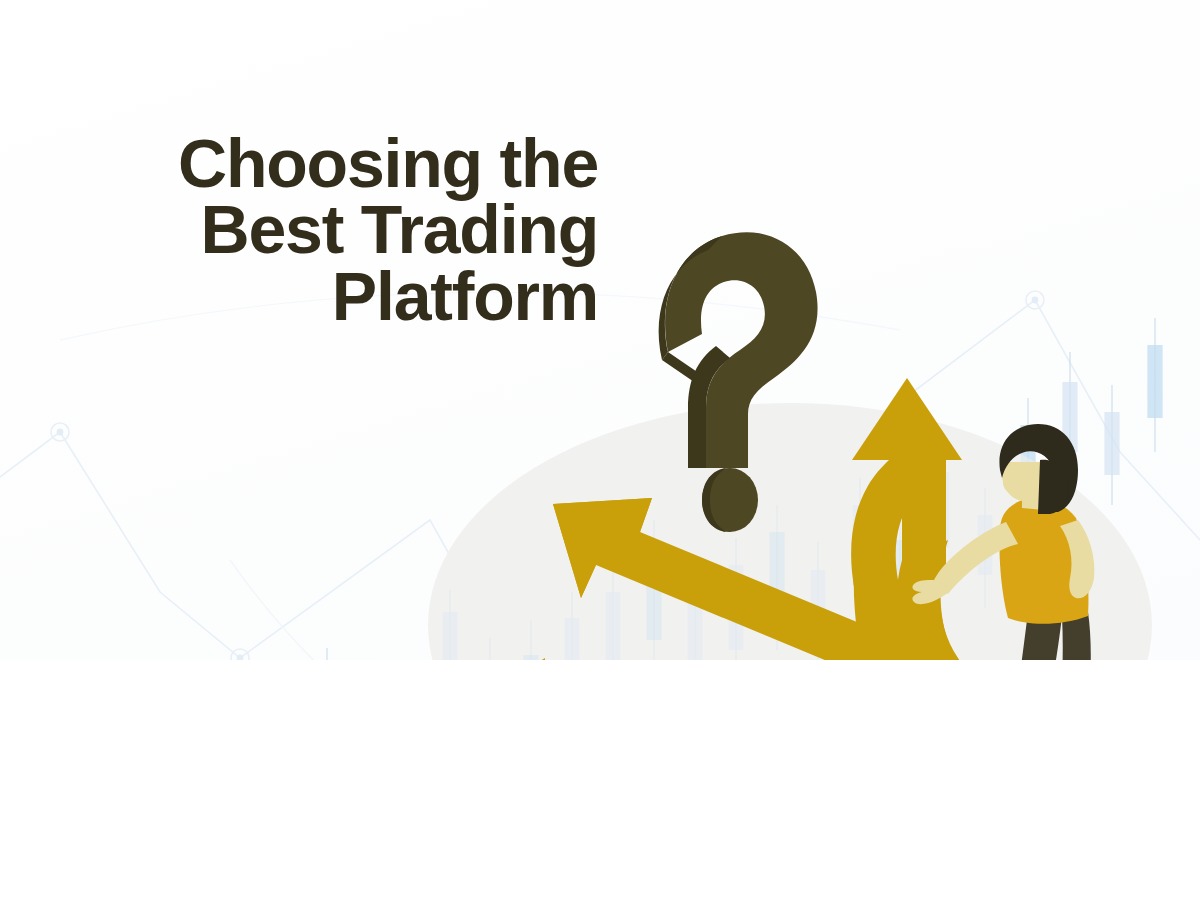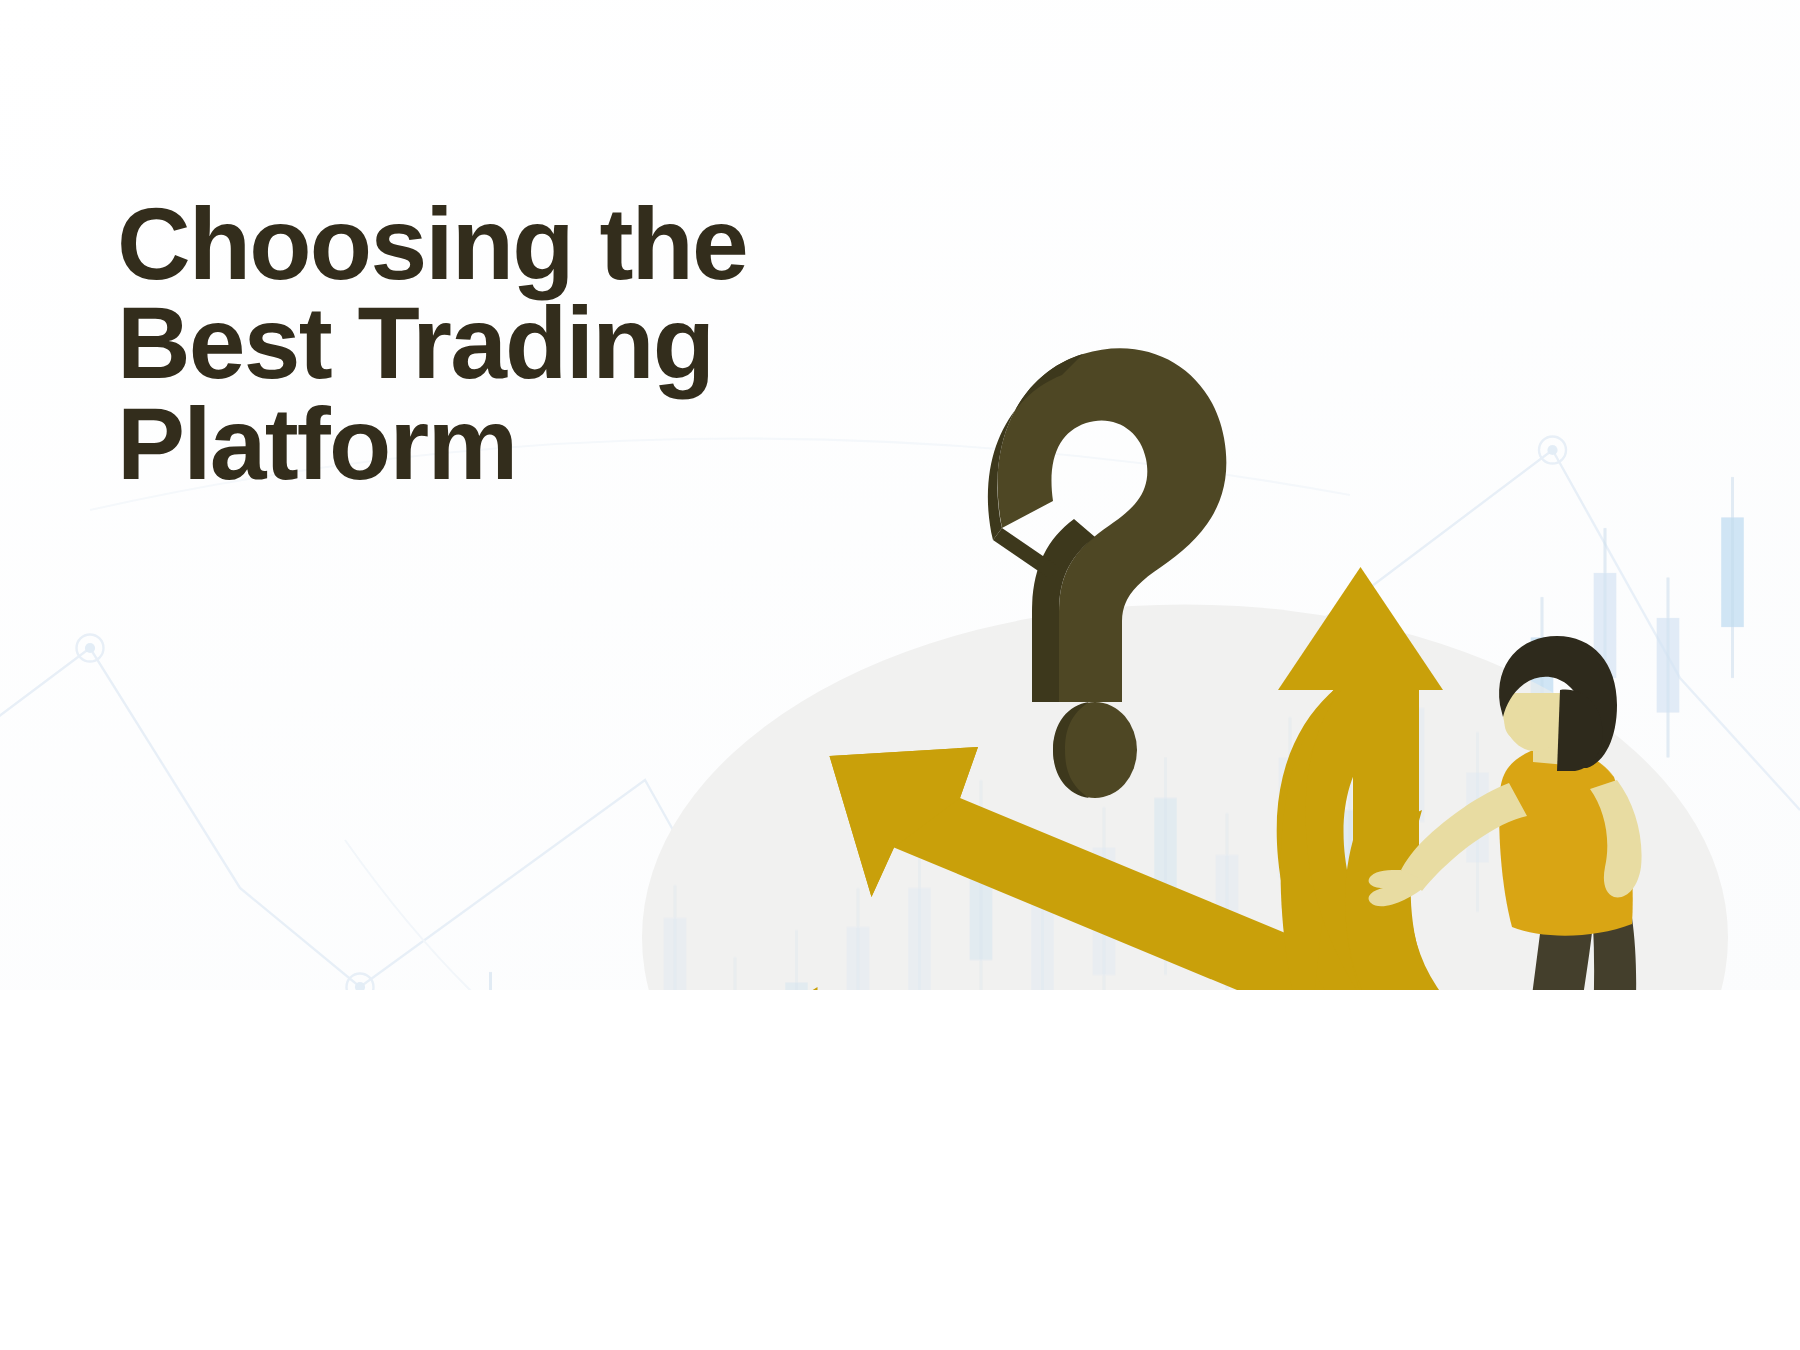--- a/index.html
+++ b/index.html
@@ -9,20 +9,21 @@
   }
   body {
     font-family: "Liberation Sans", sans-serif;
   }
   #stage {
     position: relative;
     width: 1200px;
     height: 660px;
     background: #fdfdfd;
     overflow: hidden;
+    text-align: right;
   }
   #bg-layer, #illo-layer {
     position: absolute;
     left: 0;
     top: 0;
     width: 1200px;
     height: 900px;
   }
   #headline {
     position: absolute;

